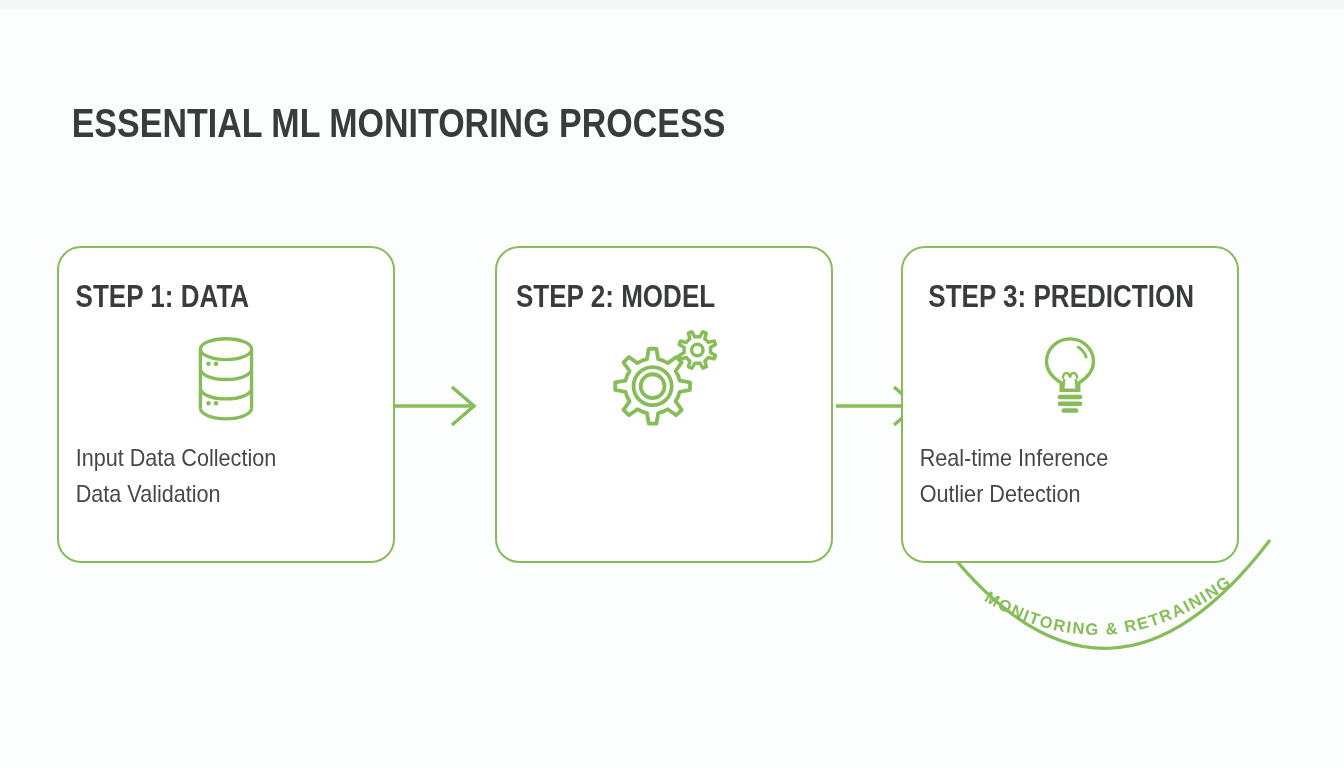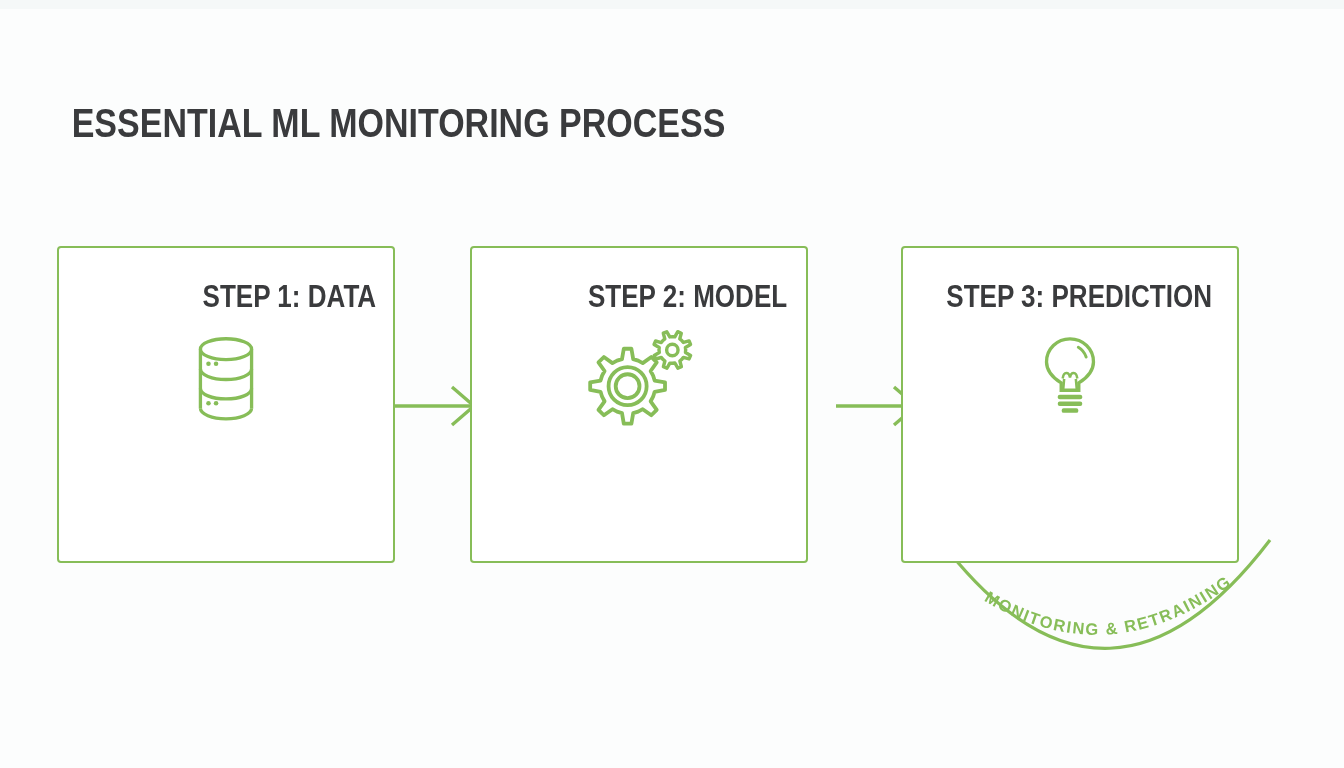--- a/index.html
+++ b/index.html
@@ -16,24 +16,24 @@
   }
   .top-strip{position:absolute;left:0;top:0;width:100%;height:9px;background:#f5f8f8}
   .main-title{
     position:absolute;top:94px;left:14px;width:100%;
     font-size:40px;font-weight:bold;color:var(--dark);line-height:58px;
   }
   .main-title span{display:inline-block;transform:scaleX(.85);transform-origin:center;white-space:nowrap}
 
   .card{
     position:absolute;top:246px;width:338px;height:317px;box-sizing:border-box;
-    background:#ffffff;border:2.5px solid var(--green);border-radius:4px;
-    text-align:right;z-index:2;
+    background:#ffffff;border:2.5px solid var(--green);border-radius:24px;
+    text-align:left;z-index:2;
   }
-  .c1{left:57px}.c2{left:470px}.c3{left:901px}
+  .c1{left:57px}.c2{left:495px}.c3{left:901px}
 
   .step-title{margin-top:30px;font-size:31px;font-weight:bold;color:var(--dark);line-height:38px}
   .step-title span{display:inline-block;transform:scaleX(.84);transform-origin:center;white-space:nowrap}
 
   .icon-wrap{margin-top:13px;height:100px;display:flex;align-items:center;justify-content:center}
 
   .body-lines{margin-top:11px;font-size:24px;color:var(--body);line-height:35.5px}
   .body-lines div{transform:scaleX(.9);transform-origin:center;white-space:nowrap}
 
   .gstroke{stroke:var(--green);fill:none}
@@ -65,20 +65,24 @@
       <path class="gstroke" stroke-width="3.5" d="M11,14.5 V77 M65,14.5 V77"></path>
       <path class="gstroke" stroke-width="3.5" d="M11,77 a27,11 0 0 0 54,0"></path>
       <path class="gstroke" stroke-width="3.5" d="M11,35.5 a27,11 0 0 0 54,0"></path>
       <path class="gstroke" stroke-width="3.5" d="M11,56 a27,11 0 0 0 54,0"></path>
       <circle class="gfill" cx="19.5" cy="30" r="2.4"></circle>
       <circle class="gfill" cx="27.5" cy="30" r="2.4"></circle>
       <circle class="gfill" cx="19.5" cy="71.5" r="2.4"></circle>
       <circle class="gfill" cx="27.5" cy="71.5" r="2.4"></circle>
     </svg>
   </div>
+  <div class="body-lines">
+    <div>Input Data Collection</div>
+    <div>Data Validation</div>
+  </div>
 </div>
 
 <svg class="arrow a1" width="95" height="64" viewBox="0 0 95 64">
   <path class="gstroke" stroke-width="3.4" d="M0,32 H77"></path>
   <path class="gstroke" stroke-width="3.4" d="M58,13 L80,32 L58,51"></path>
 </svg>
 
 <div class="card c2">
   <div class="step-title">
     <span>STEP 2: MODEL</span>
@@ -107,20 +111,24 @@
     <svg width="70" height="90" viewBox="0 0 70 92">
       <path class="gstroke" stroke-width="3.4" d="M26,57.5 L26,50 C15,43 11,36 11,28.5 C11,15.2 21.7,5 35,5 C48.3,5 59,15.2 59,28.5 C59,36 55,43 44,50 L44,57.5 Z"></path>
       <path class="gstroke" stroke-width="3" stroke-linecap="round" d="M43.5,13.5 A18,18 0 0 1 51.5,23.5"></path>
       <path class="gstroke" stroke-width="2.6" d="M27.5,45.5 C28.5,38 34,38.5 35,44.5 C36,38.5 41.5,38 42.5,45.5"></path>
       <path class="gstroke" stroke-width="2.6" d="M29,46 L28,57.5 M41,46 L42,57.5"></path>
       <rect class="gfill" x="22.5" y="62" width="25" height="4.6" rx="2"></rect>
       <rect class="gfill" x="22.5" y="69" width="25" height="4.6" rx="2"></rect>
       <rect class="gfill" x="26.5" y="76" width="17" height="4.6" rx="2"></rect>
     </svg>
   </div>
+  <div class="body-lines">
+    <div>Real-time Inference</div>
+    <div>Outlier Detection</div>
+  </div>
 </div>
 
 <svg class="badge-svg" width="380" height="155" viewBox="0 0 380 155">
   <path class="gstroke" stroke-width="3.2" d="M25,25 Q185,222 345,12"></path>
   <path id="badge-text-path" fill="none" stroke="none" d="M40,60 Q183,162 325,42"></path>
   <text class="badge-text" text-anchor="middle">
     <textPath href="#badge-text-path" startOffset="50%">MONITORING &amp; RETRAINING</textPath>
   </text>
 </svg>
 

